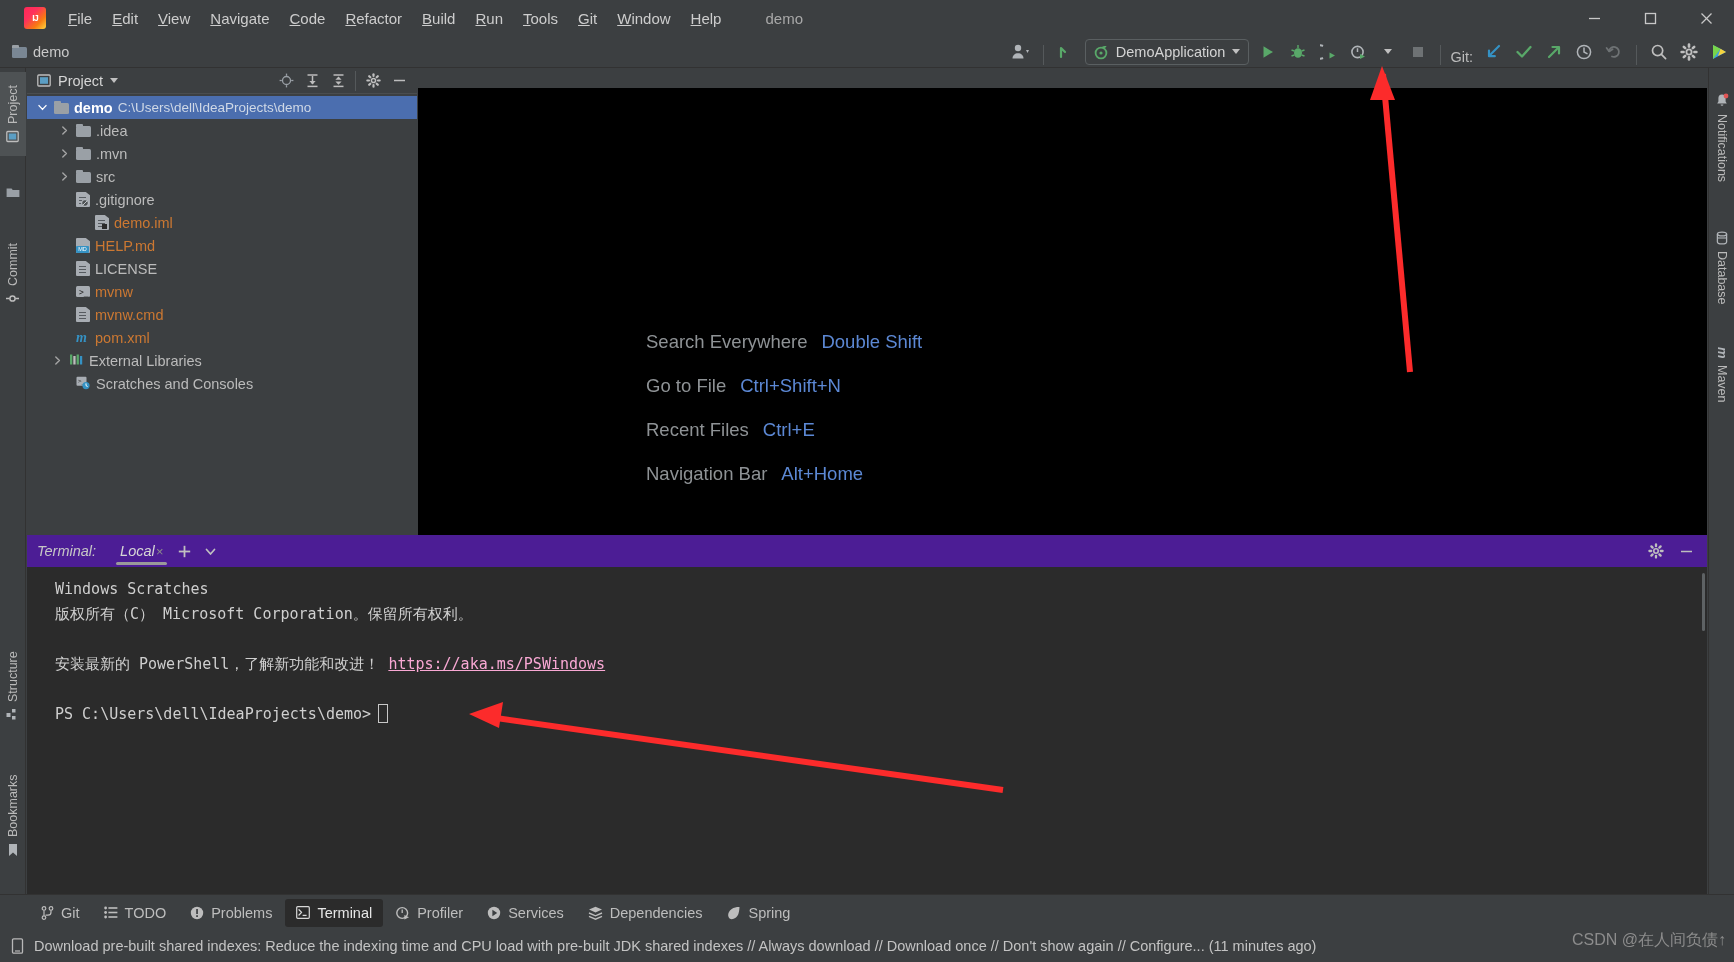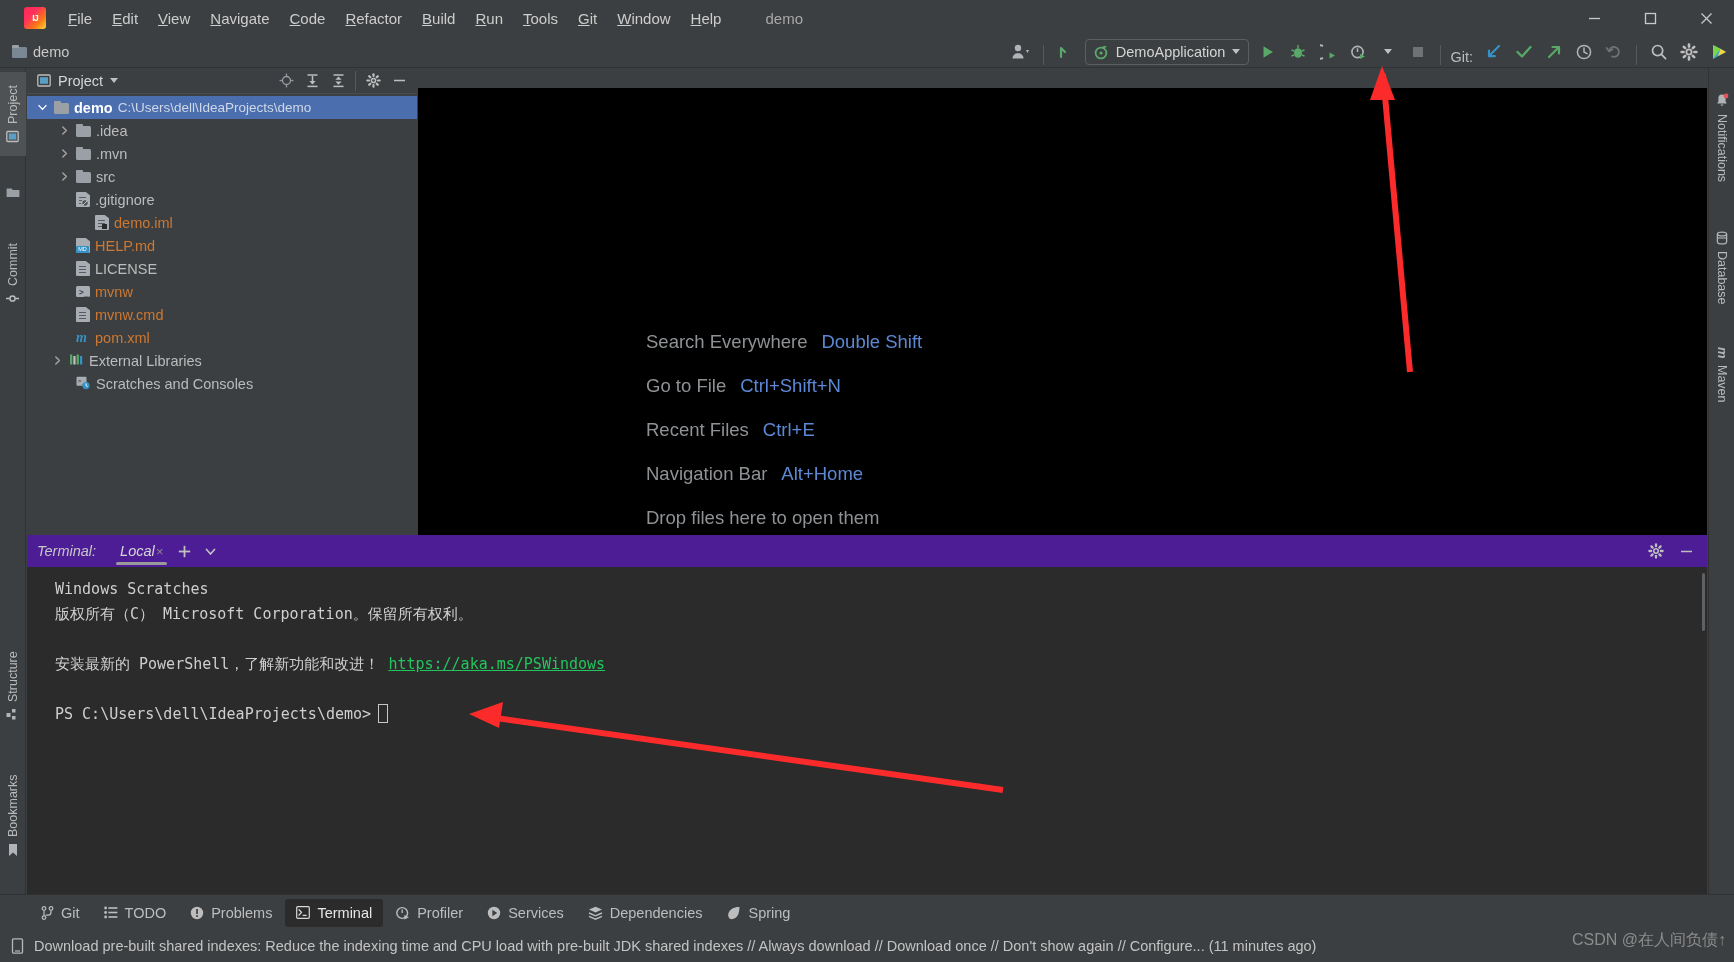--- a/index.html
+++ b/index.html
@@ -159,21 +159,21 @@
     content:''; position:absolute; left:4px; right:4px; bottom:2px; height:3px;
     background:#9a9a9a; border-radius:2px;
   }
   .term-x { color:#8b8b8b; font-size:13px; }
   .th-btn { width:26px; height:26px; display:flex; align-items:center; justify-content:center; border-radius:3px; }
   .term-head-right { margin-left:auto; display:flex; align-items:center; gap:4px; padding-right:8px; }
   .term-body {
     flex:1; padding:10px 0 0 28px; font-family:"DejaVu Sans Mono", monospace;
     font-size:15px; color:#cfcfcf; line-height:25px; position:relative;
   }
-  .term-link { color:#22c55e; text-decoration:underline;margin-top:44px; }
+  .term-link { color:#f9a8d4; text-decoration:underline;margin-top:44px; }
   .term-cursor {
     display:inline-block; width:10px; height:19px; border:1px solid #c8c8c8;
     vertical-align:-4px; margin-left:7px;
   }
 
   
   .bottombar {
     position:absolute; left:0; top:894px; width:1734px; height:36px;
     background:#3c3f41; display:flex; align-items:center; padding-left:30px; gap:2px;
     border-top:1px solid #323232;
@@ -636,23 +636,20 @@
         <span class="tip-key">Ctrl+Shift+N</span>
       </div>
       <div class="tip-row">
         <span class="tip-name">Recent Files</span>
         <span class="tip-key">Ctrl+E</span>
       </div>
       <div class="tip-row">
         <span class="tip-name">Navigation Bar</span>
         <span class="tip-key">Alt+Home</span>
       </div>
-      <div class="tip-row">
-        <span class="tip-name">Drop files here to open them</span>
-      </div>
     </div>
   </div>
 
   <div class="term-panel">
     <div class="term-head">
       <span class="lbl">Terminal:</span>
       <div class="term-tab active">
         <span>Local</span>
         <span class="term-x">×</span>
       </div>

